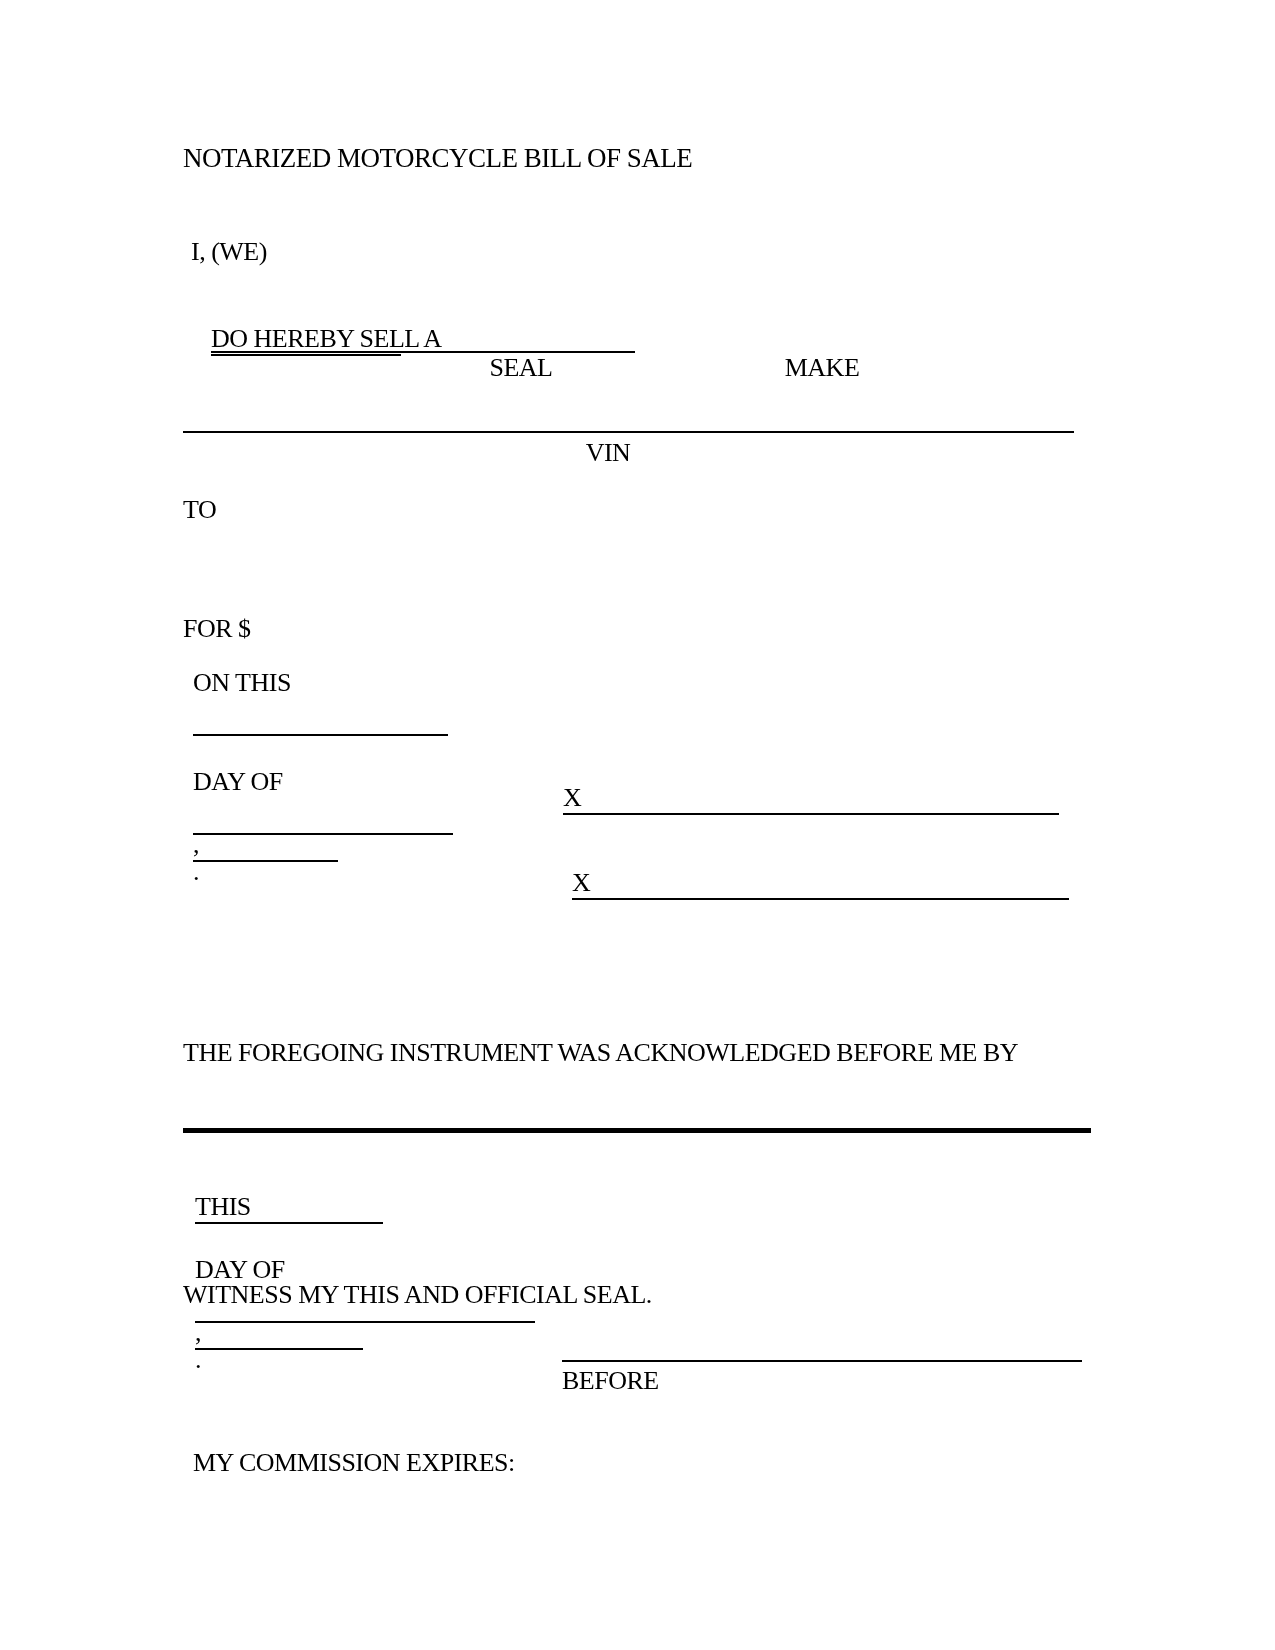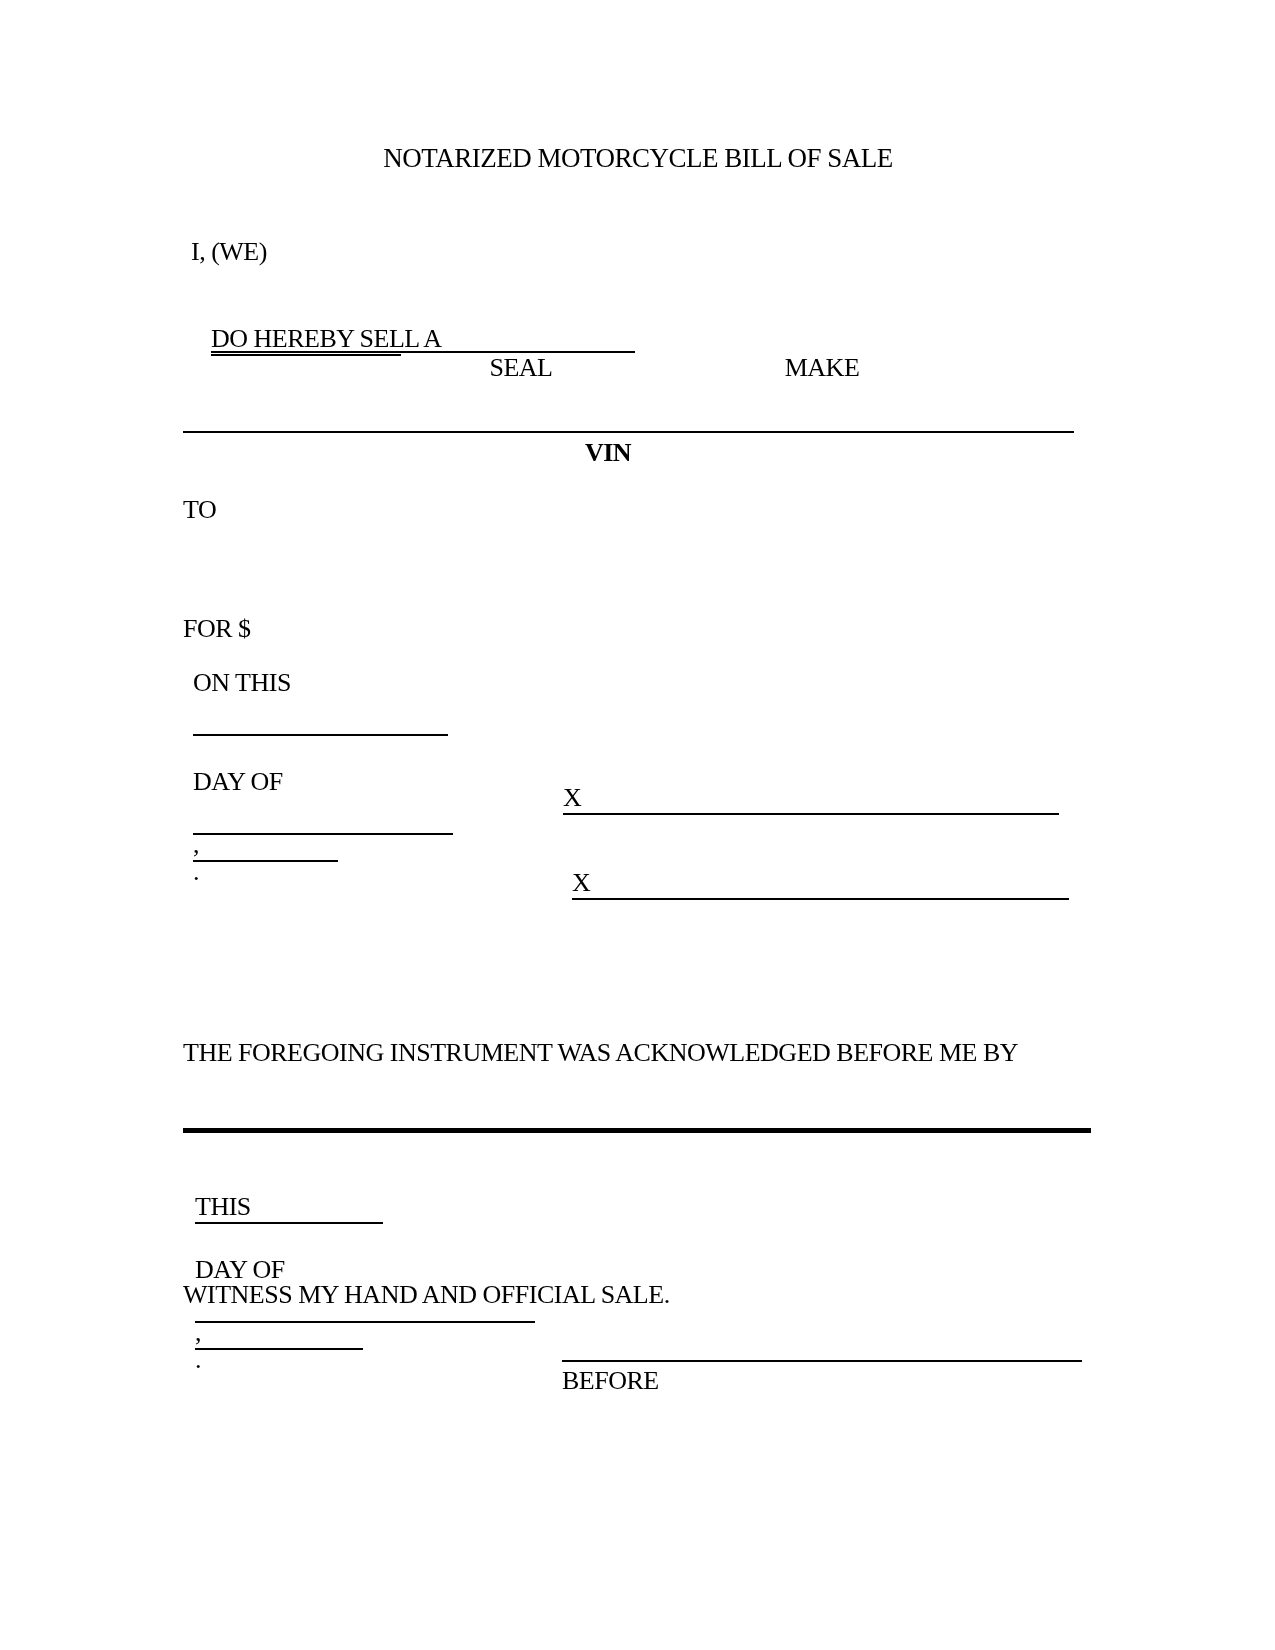--- a/index.html
+++ b/index.html
@@ -17,21 +17,21 @@
     letter-spacing: -0.5px;
     overflow: hidden;
   }
   .page-title {
     position: absolute;
     left: 183px;
     width: 910px;
     top: 142px;
     font-size: 27px;
     line-height: 33px;
-    text-align: center;
+    text-align: left;
     white-space: nowrap;
   }
   .row {
     position: absolute;
     display: flex;
     align-items: baseline;
     line-height: 30px;
     white-space: nowrap;
     flex-direction: column;
   }
@@ -78,21 +78,21 @@
 <div class="row" style="top:324px; left:183px;">
   <span>DO HEREBY SELL A</span>
   <span class="blank ml28" style="width:190px;"></span>
   <span class="blank ml14" style="width:424px;"></span>
 </div>
 
 <div class="caption" style="top:353px; left:426px; width:190px;">SEAL</div>
 <div class="caption" style="top:353px; left:630px; width:384px;">MAKE</div>
 
 <div class="hline" style="top:431px; left:183px; width:891px;"></div>
-<div class="caption" style="top:438px; left:183px; width:850px;font-weight:bold;">VIN</div>
+<div class="caption" style="top:438px; left:183px; width:850px;">VIN</div>
 
 <div class="row" style="top:495px; left:183px; width:887px;">
   <span>TO</span>
   <span class="blank grow"></span>
 </div>
 
 <div class="row" style="top:614px; left:183px; width:502px;">
   <span>FOR $</span>
   <span class="blank grow"></span>
 </div>
@@ -127,21 +127,22 @@
   <span>THIS</span>
   <span class="blank ml12" style="width:188px;"></span>
   <span class="ml8">DAY OF</span>
   <span class="blank ml8" style="width:340px;"></span>
   <span>,</span>
   <span class="blank ml10" style="width:168px;"></span>
   <span>.</span>
 </div>
 
 <div class="row" style="top:1280px; left:183px;">
-  <span>WITNESS MY HAND AND OFFICIAL SALE.</span>
+  <span>WITNESS MY THIS AND OFFICIAL SEAL.</span>
 </div>
 
 <div class="hline" style="top:1360px; left:562px; width:520px;"></div>
 <div class="caption" style="top:1366px; left:562px; text-align:left;">BEFORE</div>
 
 <div class="row" style="top:1448px; left:183px; width:895px;">
+  <span>MY COMMISSION EXPIRES:</span>
   <span class="blank grow ml10"></span>
 </div>
 
 </body></html>

